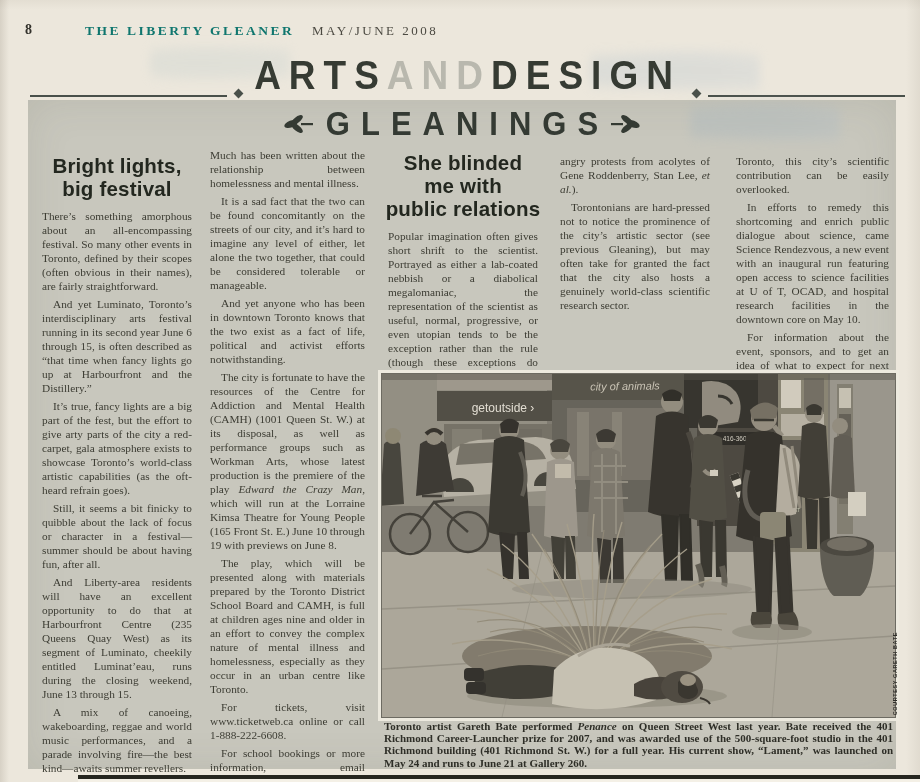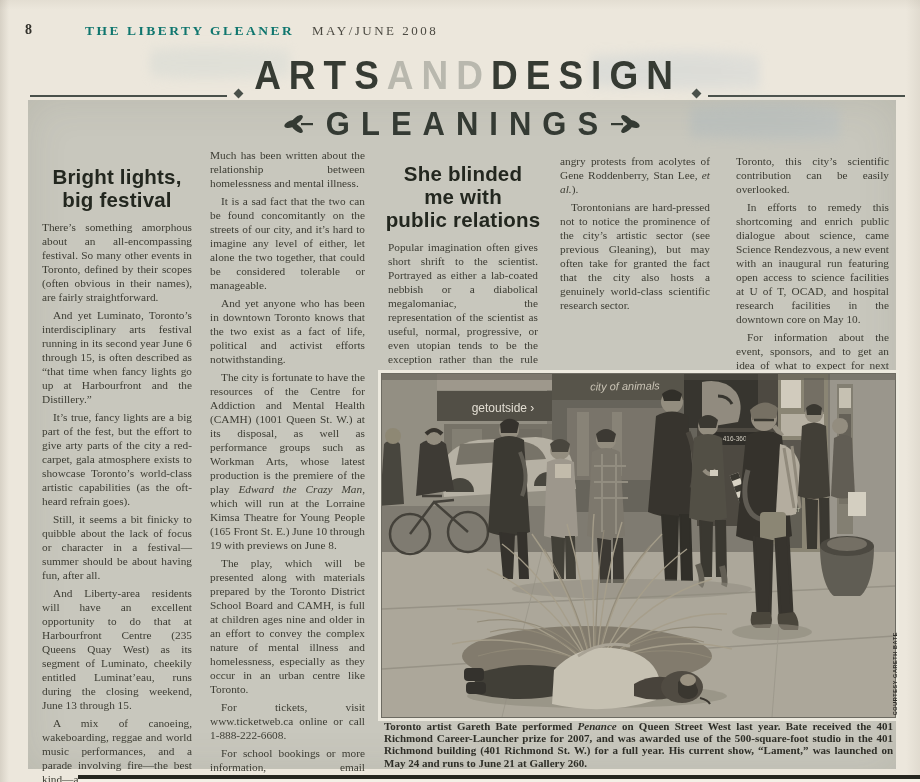--- a/index.html
+++ b/index.html
@@ -51,21 +51,21 @@
     display:flex;align-items:center;justify-content:center;gap:2px;}
   .glean-title{font-family:"Liberation Sans",sans-serif;font-weight:700;font-size:31px;
     letter-spacing:11px;color:#343a33;transform:scaleY(1.1);padding-left:11px;}
   .leaf{flex:none;}
 
   
   .col{position:absolute;font-size:11.3px;line-height:14px;color:#3c3c33;text-align:justify;}
   .col p{margin:4px;}
   .col p.ind{text-indent:11px;}
   .headline{font-family:"Liberation Sans",sans-serif;font-weight:700;text-align:center;
-    font-size:20.5px;line-height:23px;color:#23271f;margin:15px 0 9px 0;letter-spacing:.2px;
+    font-size:20.5px;line-height:23px;color:#23271f;margin:4px 0 9px 0;letter-spacing:.2px;
     text-indent:0;}
   .it{font-style:italic;}
 
   .c1{left:38px;top:150px;width:158px;}
   .c2{left:206px;top:144px;width:163px;}
   .c3{left:384px;top:147px;width:158px;}
   .c4{left:556px;top:150px;width:158px;}
   .c5{left:732px;top:150px;width:161px;}
 
   

